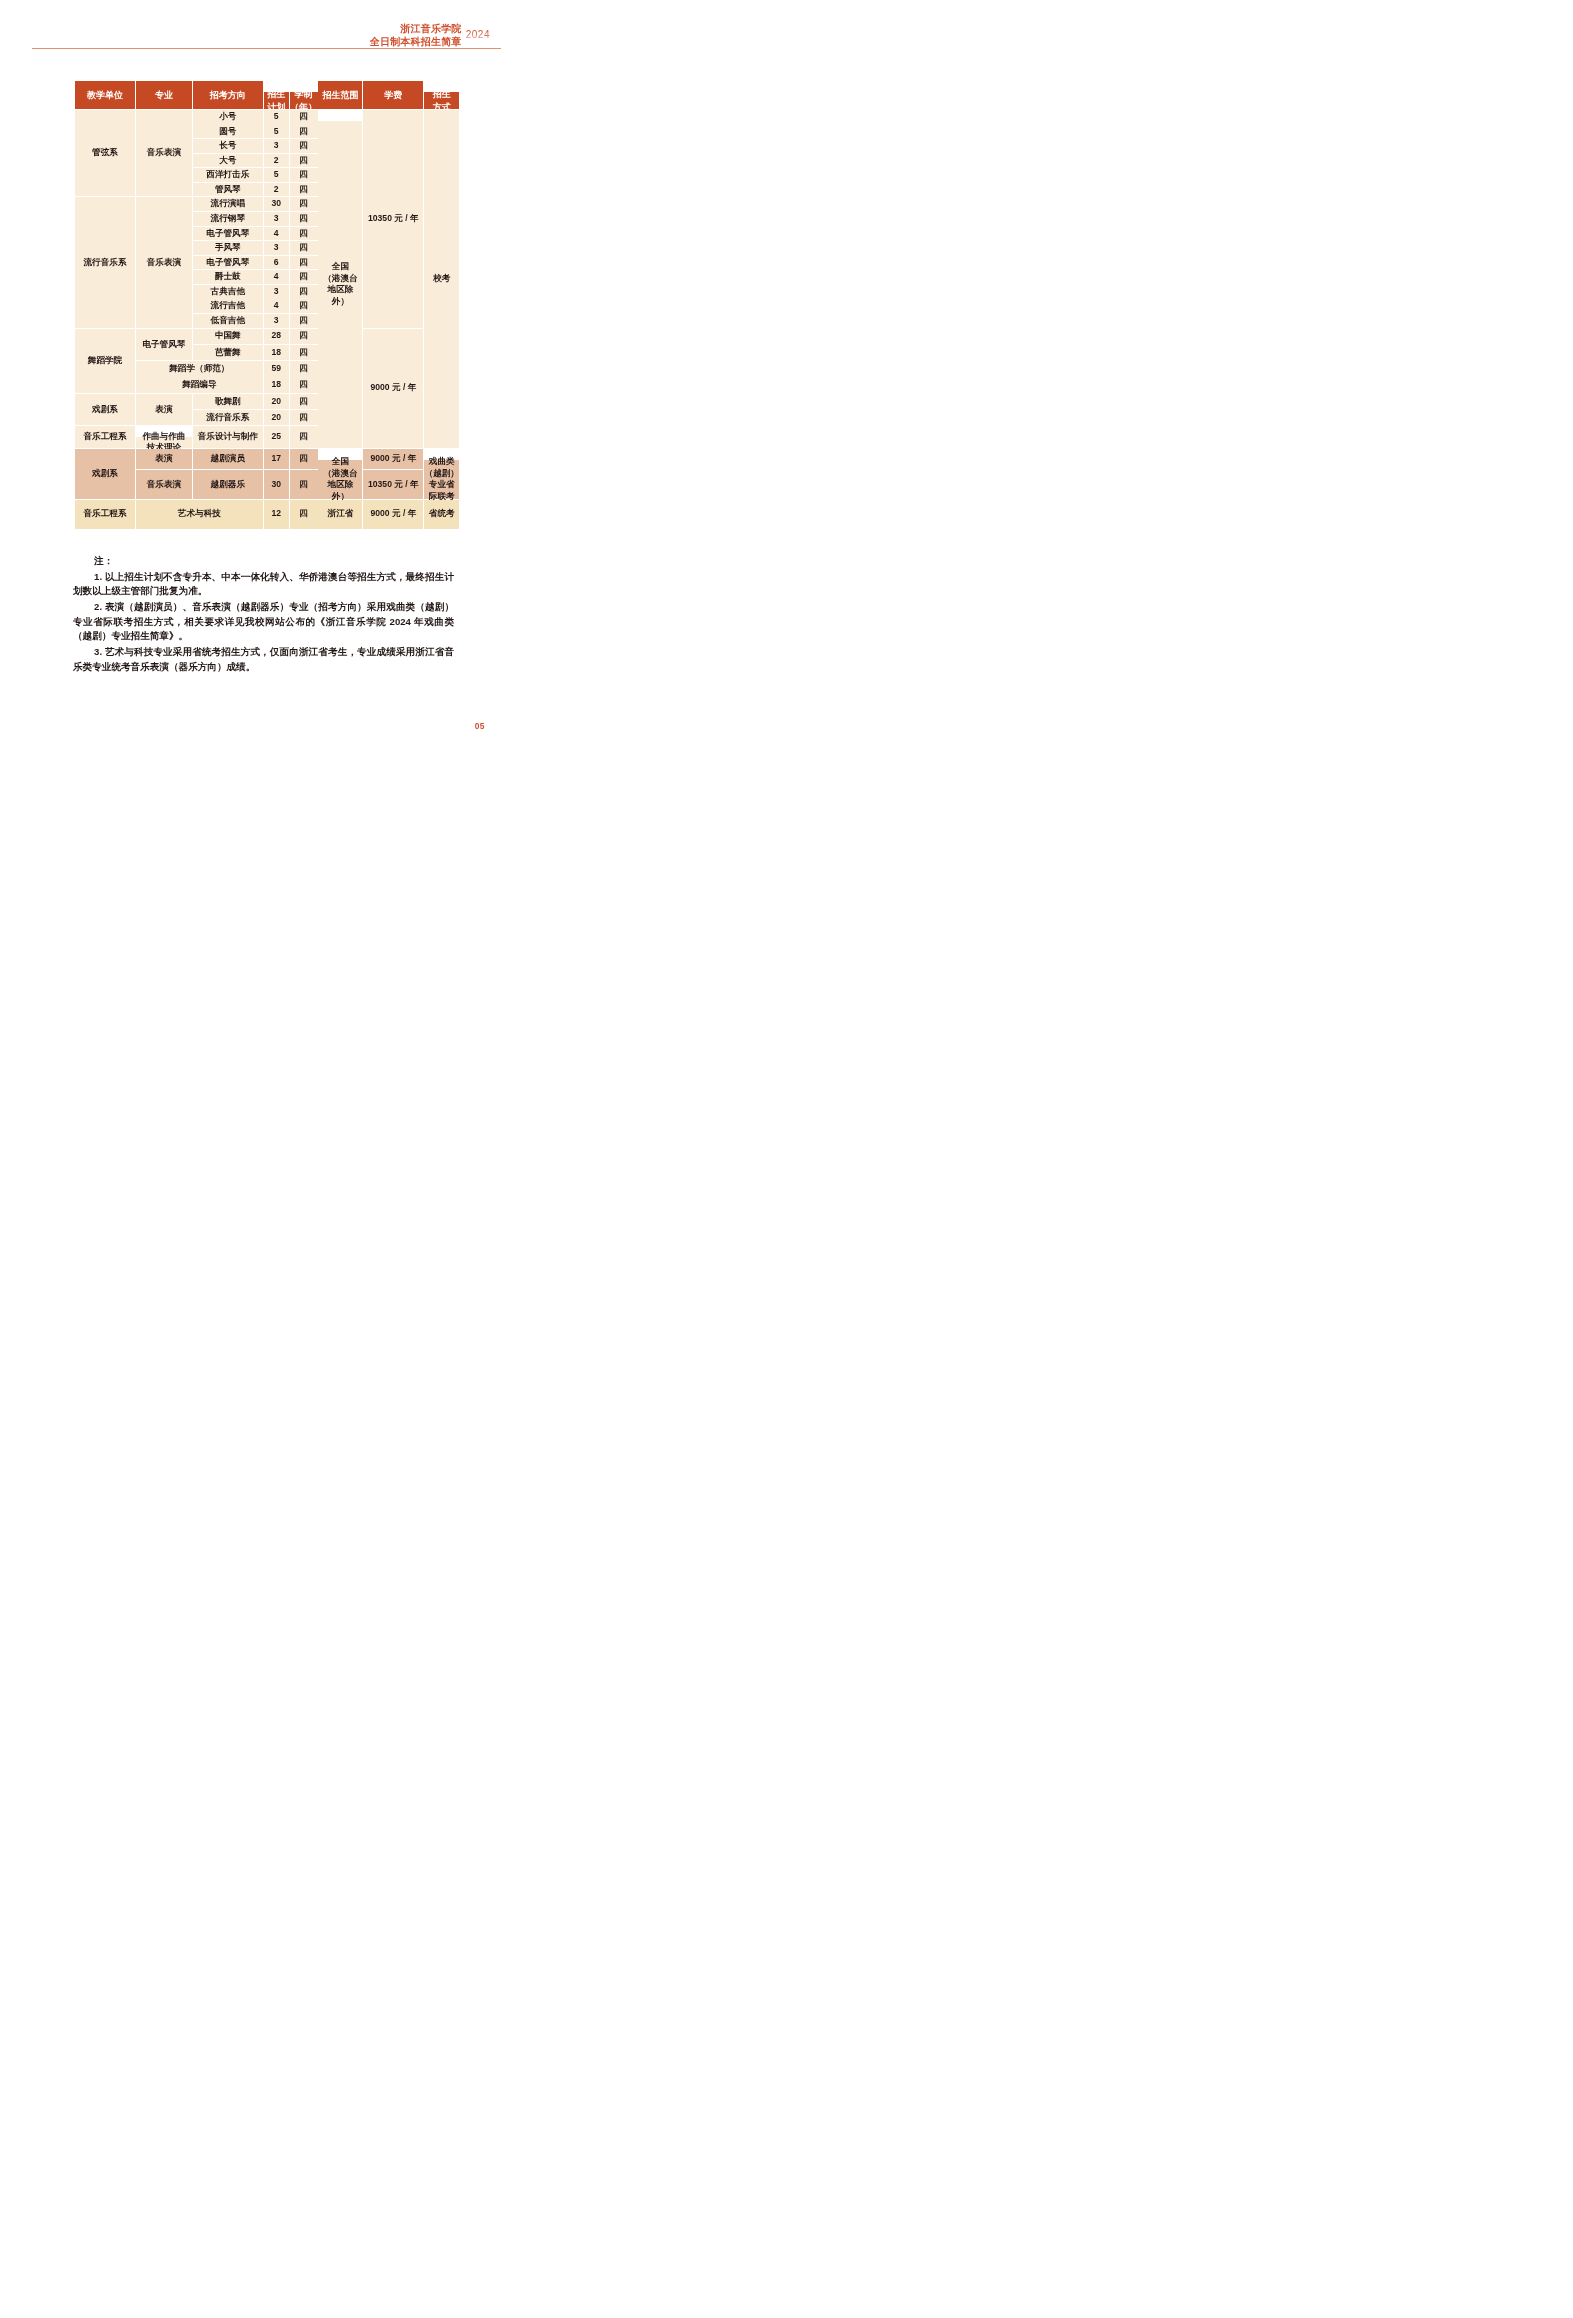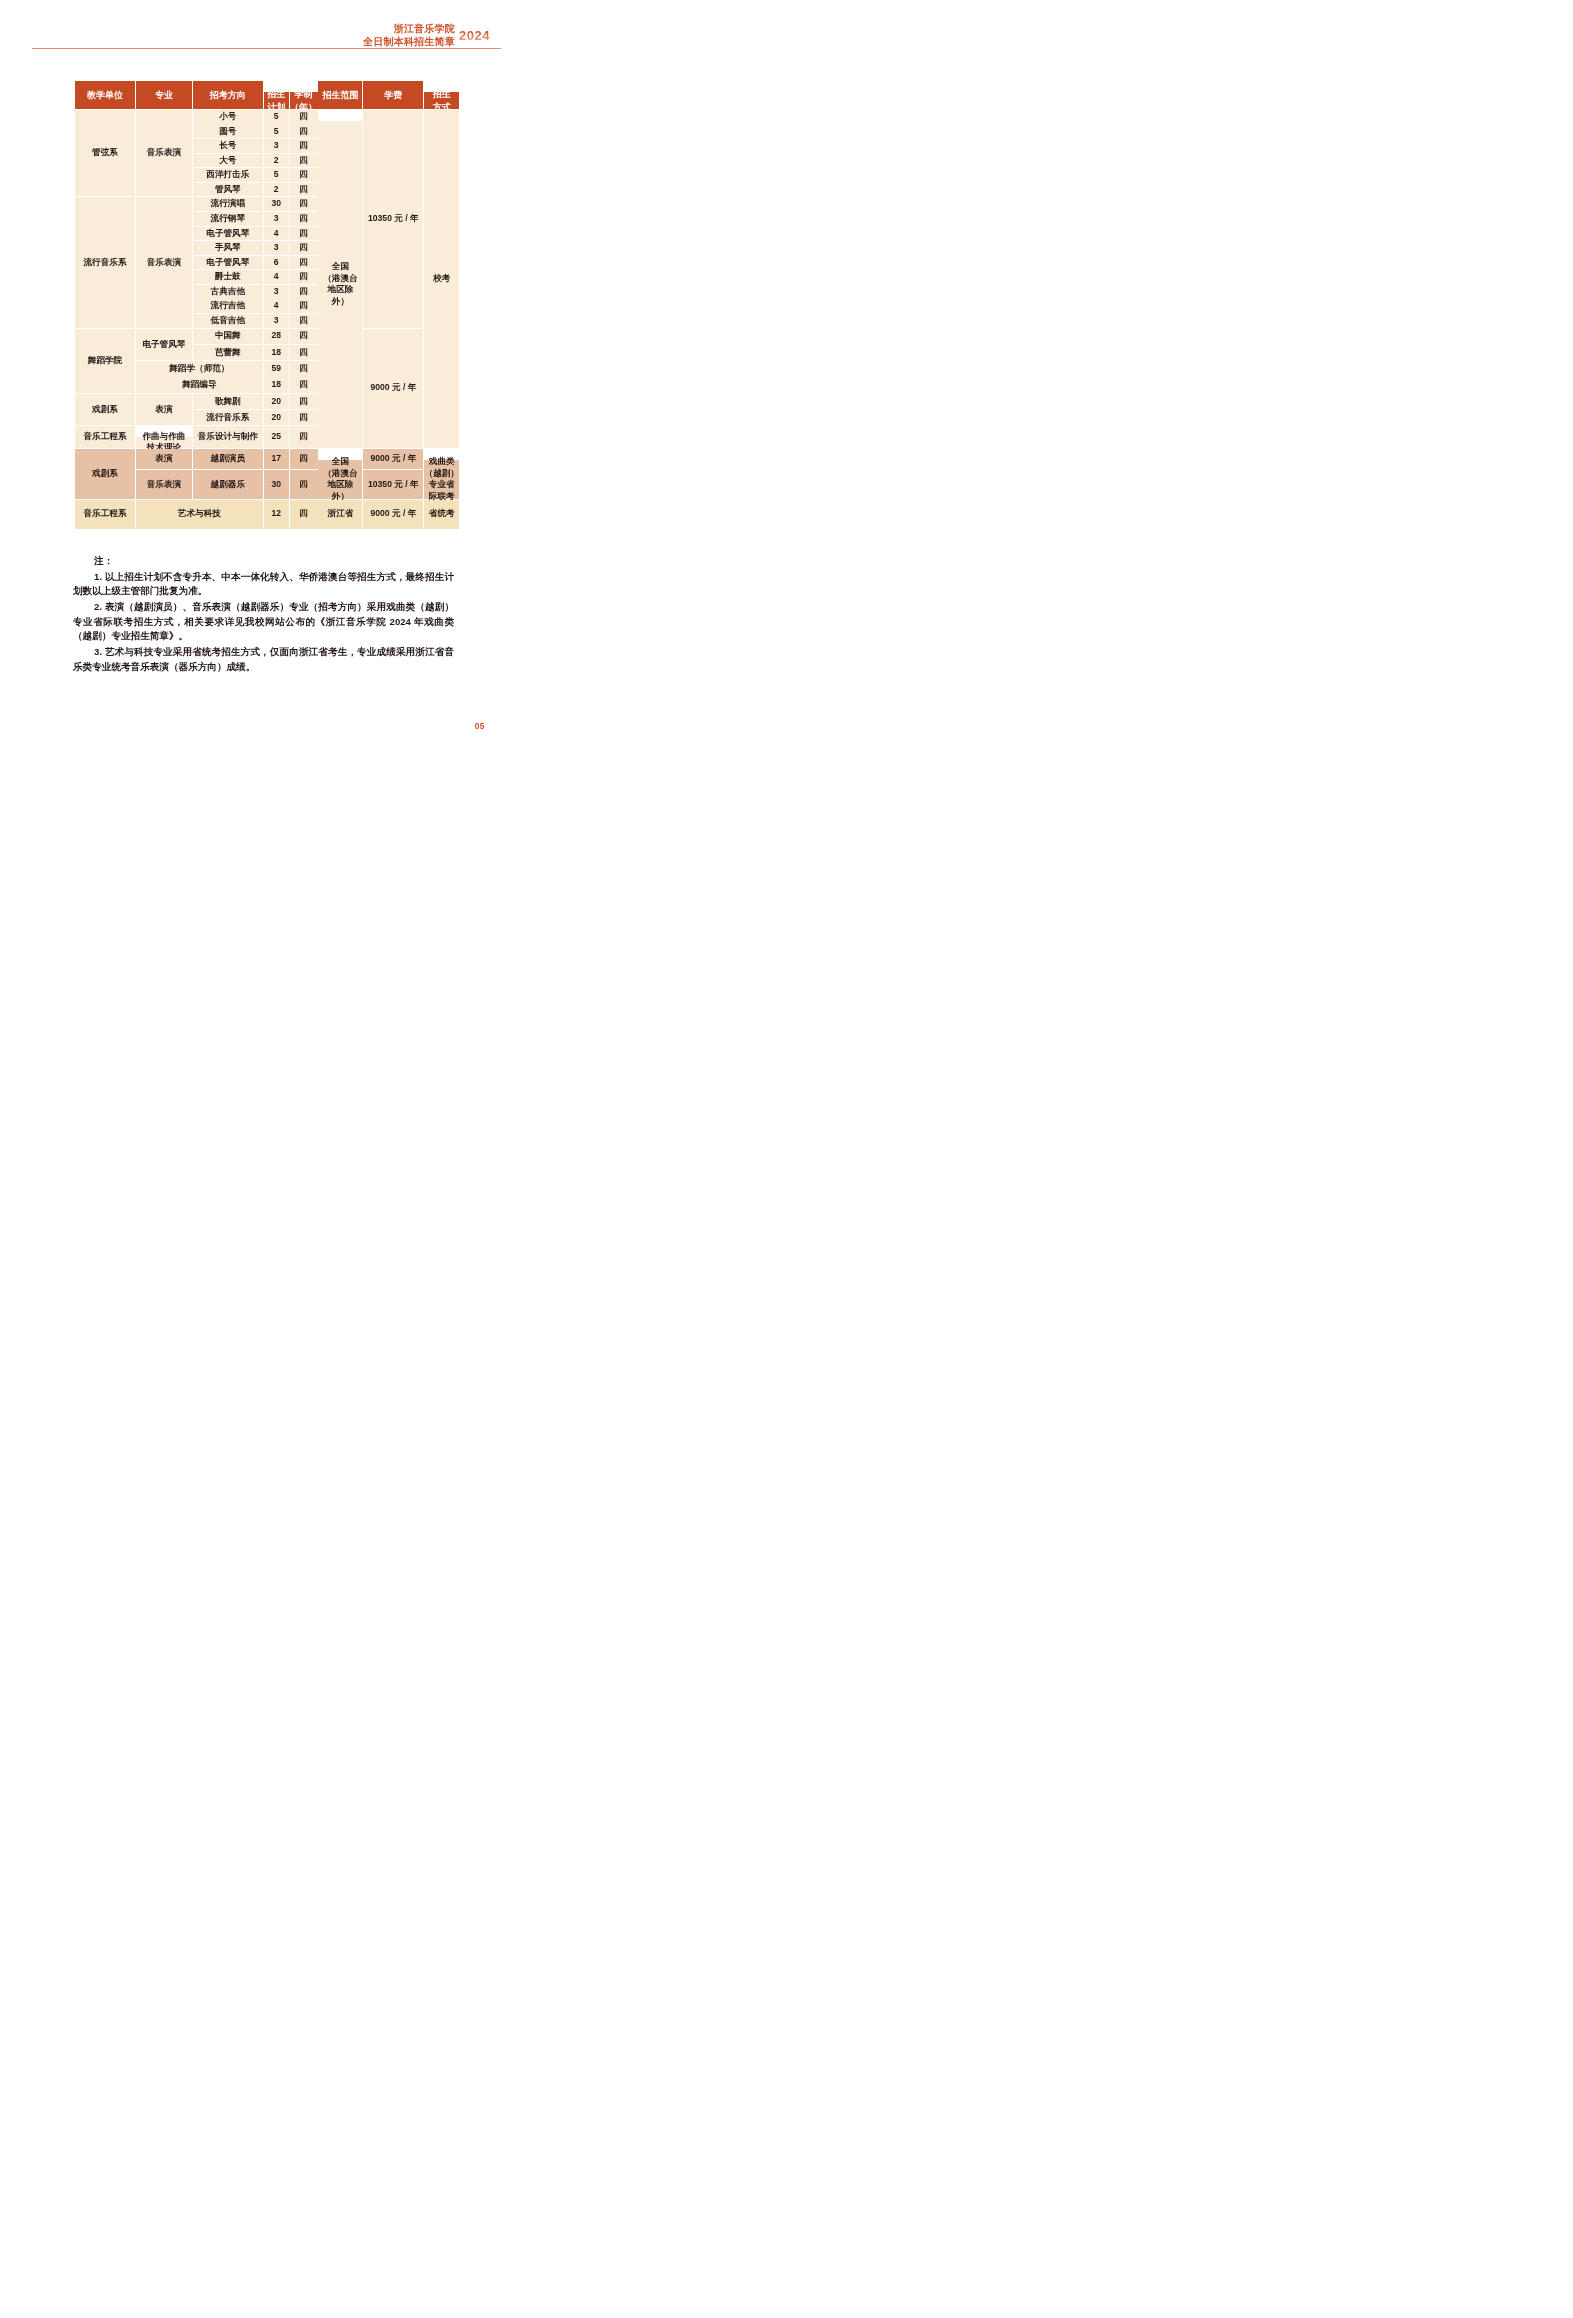--- a/index.html
+++ b/index.html
@@ -19,22 +19,22 @@
   .brand-text{
     text-align:right;
     color:#d14f2c;
     font-weight:700;
     font-size:10px;
     line-height:1.3;
     letter-spacing:0.2px;
     white-space:nowrap;
   }
   .brand-year{
-    font-size:13px;
-    font-weight:700;
+    font-size:10px;
+    font-weight:400;
     letter-spacing:0.5px;
     background:linear-gradient(180deg,#c6492a 10%,#f0a487 95%);
     -webkit-background-clip:text;background-clip:text;
     color:transparent;
     line-height:1;
   }
   .rule{
     position:absolute;left:32px;top:48px;
     width:469px;height:1.4px;
     background:#e58e72;

